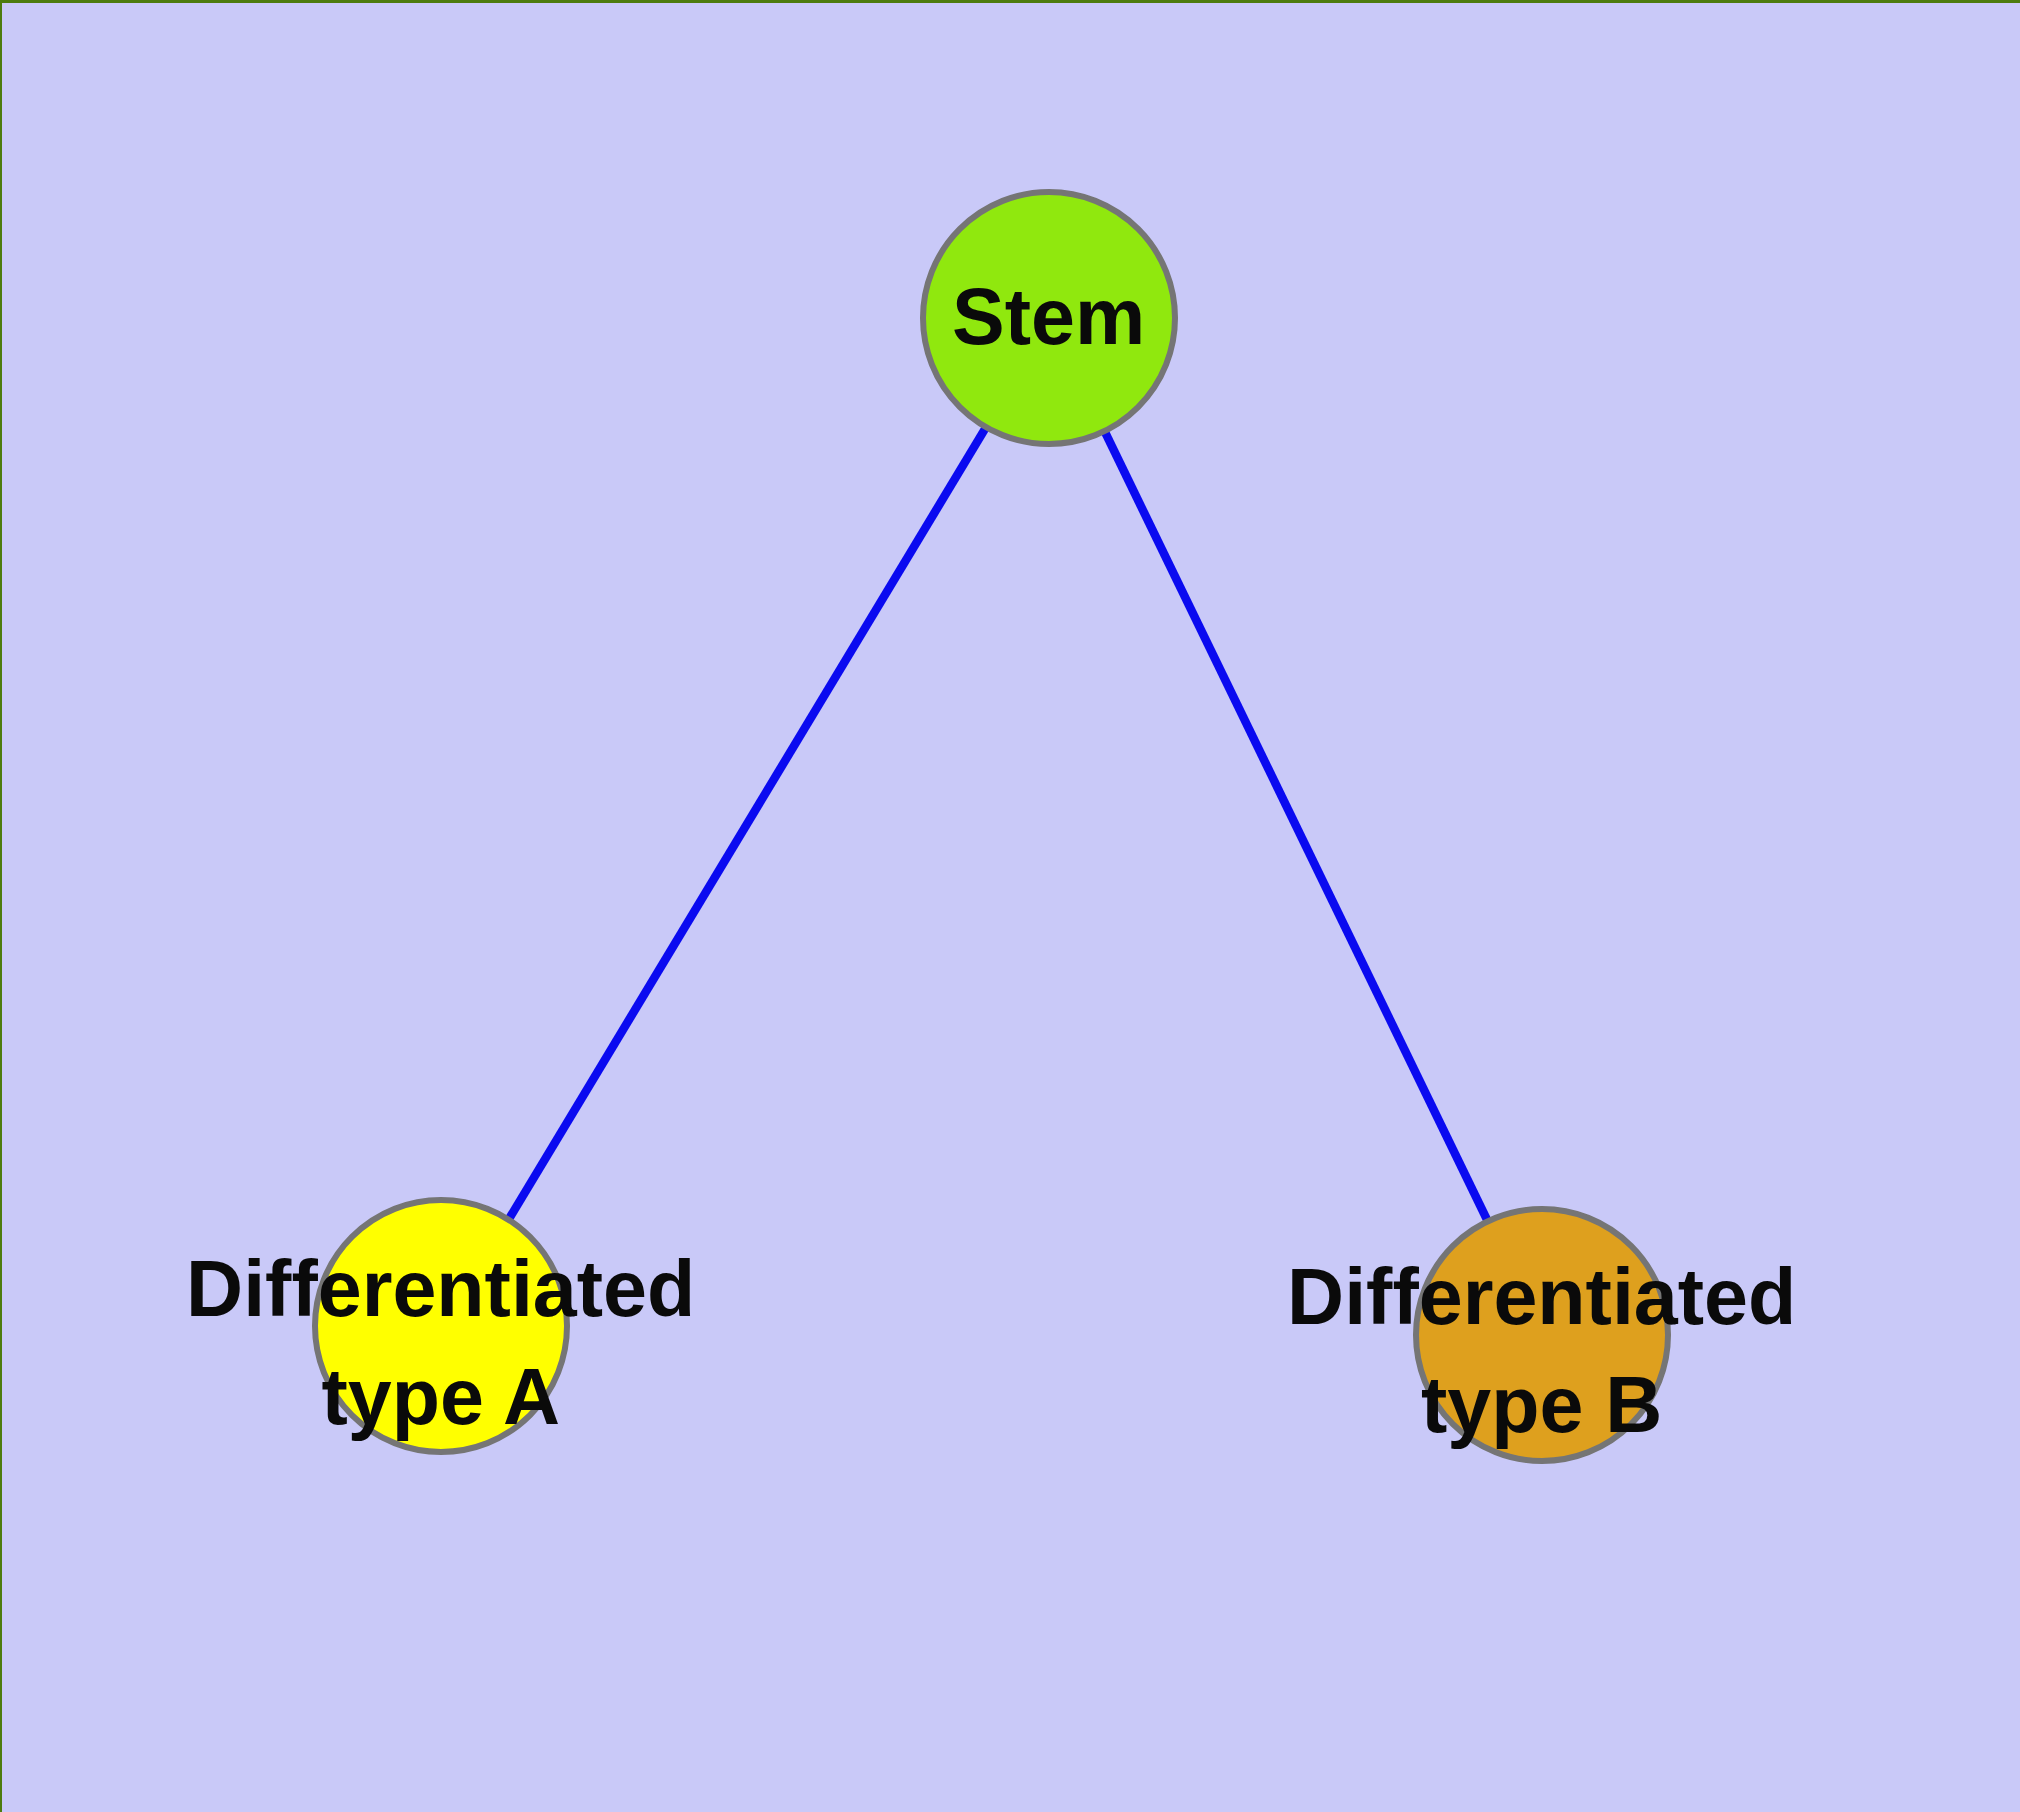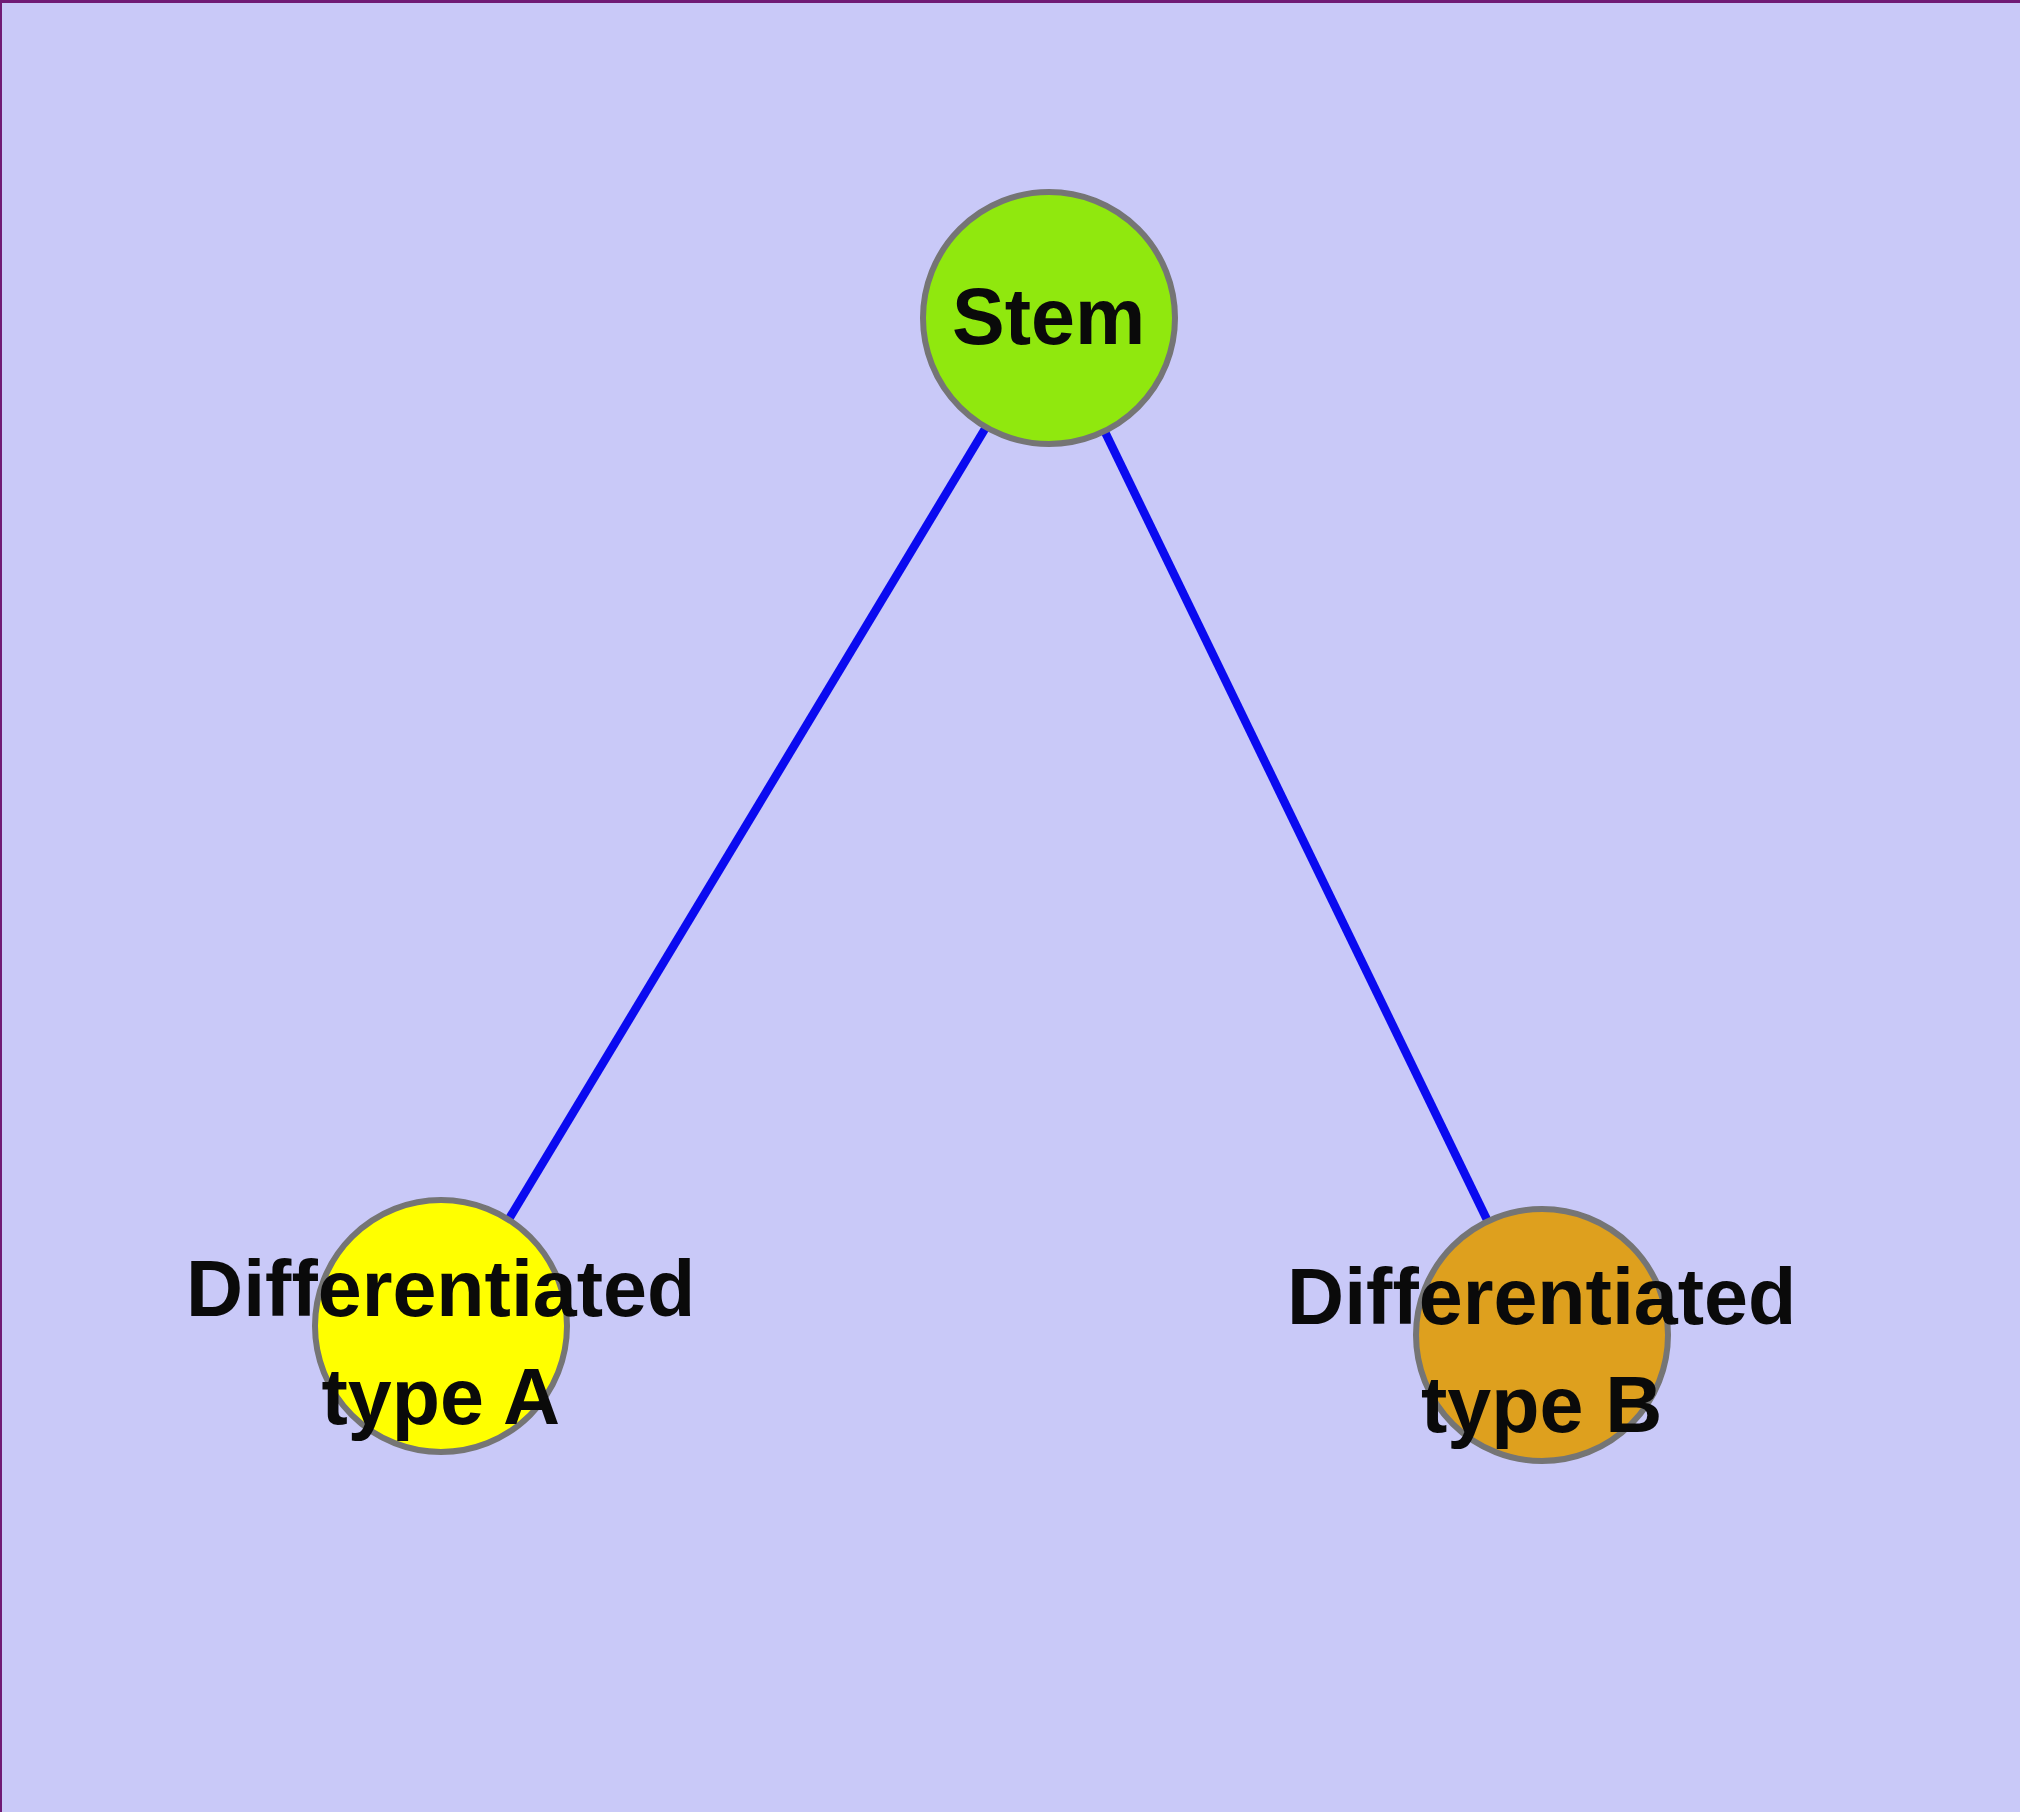--- a/index.html
+++ b/index.html
@@ -5,21 +5,21 @@
   html, body {
     margin: 0;
     padding: 0;
     background: #ffffff;
     font-family: "Liberation Sans", sans-serif;
   }
   #stage {
     position: relative;
     width: 2021px;
     height: 1812px;
-    background: #701a75;
+    background: #4d7c0f;
     overflow: hidden;
   }
   #canvas {
     position: absolute;
     left: 1.7px;
     top: 2.5px;
     right: 0;
     bottom: 0;
   }
   #edges-layer {

